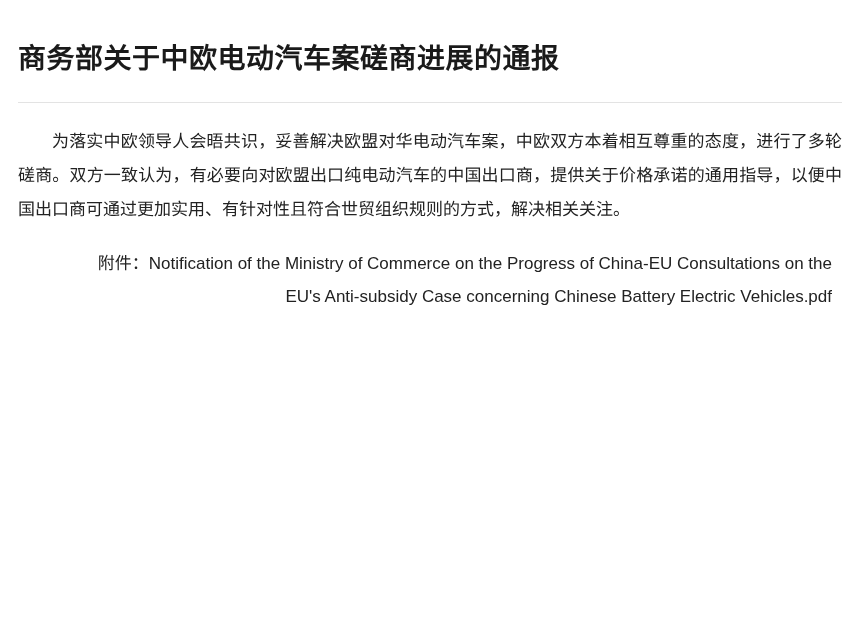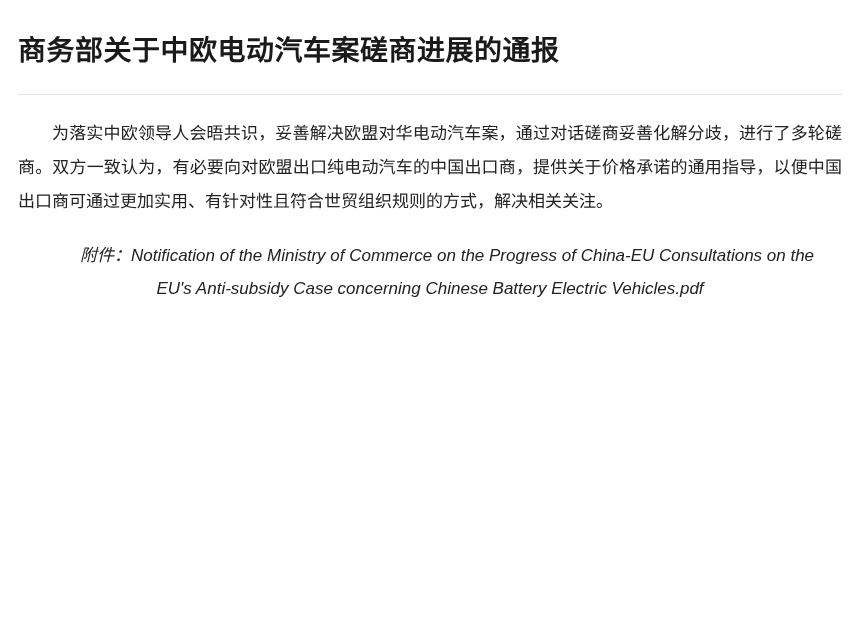--- a/index.html
+++ b/index.html
@@ -12,21 +12,21 @@
     width: 860px;
     height: 634px;
     overflow: hidden;
     font-family: "Liberation Sans", "DejaVu Sans", sans-serif;
     color: #1a1a1a;
   }
   .page {
     box-sizing: border-box;
     width: 860px;
     height: 634px;
-    padding: 4px 18px;
+    padding: 12px 18px;
     background: #ffffff;
     position: relative;
   }
   .article-title {
     font-size: 28px;
     font-weight: bold;
     line-height: 1.35;
     color: #1a1a1a;
     letter-spacing: 0.5px;
     margin: 0;
@@ -48,37 +48,36 @@
     text-indent: 2em;
     text-align: justify;
     word-break: break-word;
   }
   .para:last-child {
     margin-bottom: 0;
   }
   .attachment-para {
     margin: 10px;
     text-indent: 2em;
-    text-align: center;
+    text-align: right;
     line-height: 33px;
-    font-style: italic;
   }
 </style>
 </head>
 <body>
 
 <div class="page">
 
   <h1 class="article-title">商务部关于中欧电动汽车案磋商进展的通报</h1>
 
   <div class="title-divider"></div>
 
   <div class="article-body">
 
-    <p class="para">为落实中欧领导人会晤共识，妥善解决欧盟对华电动汽车案，通过对话磋商妥善化解分歧，进行了多轮磋商。双方一致认为，有必要向对欧盟出口纯电动汽车的中国出口商，提供关于价格承诺的通用指导，以便中国出口商可通过更加实用、有针对性且符合世贸组织规则的方式，解决相关关注。</p>
+    <p class="para">为落实中欧领导人会晤共识，妥善解决欧盟对华电动汽车案，中欧双方本着相互尊重的态度，进行了多轮磋商。双方一致认为，有必要向对欧盟出口纯电动汽车的中国出口商，提供关于价格承诺的通用指导，以便中国出口商可通过更加实用、有针对性且符合世贸组织规则的方式，解决相关关注。</p>
 
 
 
     <p class="attachment-para">附件：Notification of the Ministry of Commerce on the Progress of China-EU Consultations on the EU's Anti-subsidy Case concerning Chinese Battery Electric Vehicles.pdf</p>
 
   </div>
 
 </div>
 
 </body></html>

